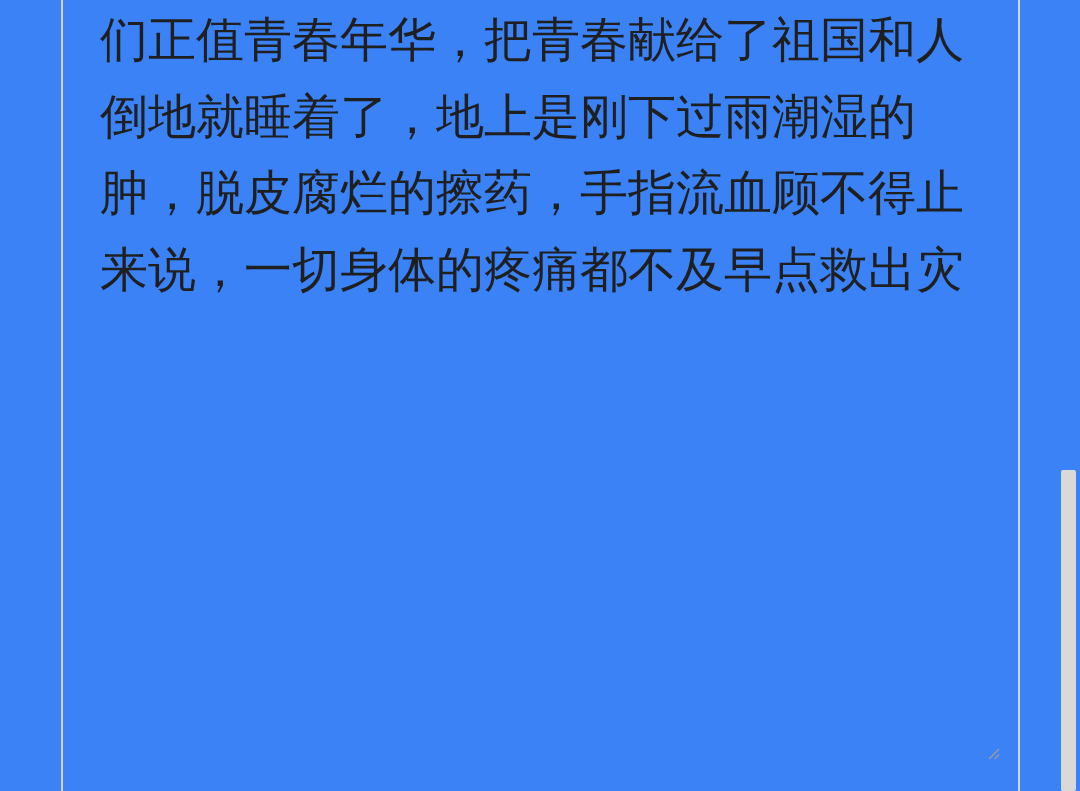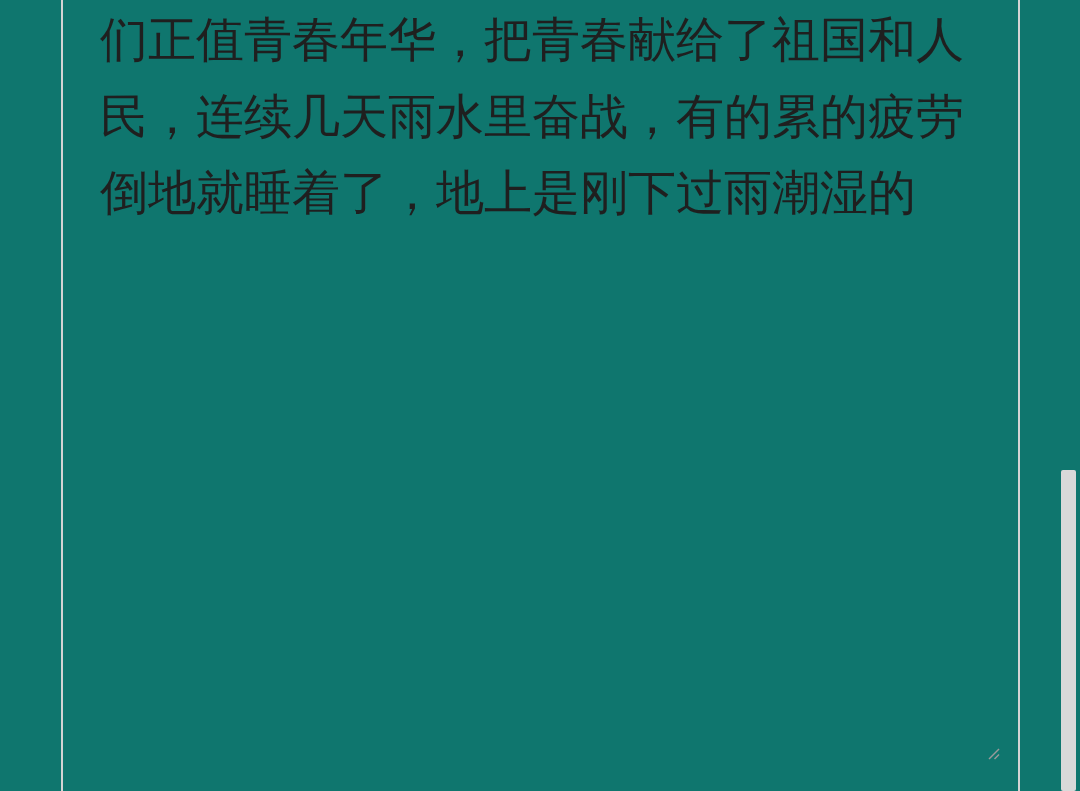--- a/index.html
+++ b/index.html
@@ -8,21 +8,21 @@
     background: #ffffff;
     width: 1080px;
     height: 791px;
     overflow: hidden;
     font-family: "Liberation Sans", "DejaVu Sans", sans-serif;
   }
   .stage {
     position: relative;
     width: 1080px;
     height: 791px;
-    background: #0f766e;
+    background: #3b82f6;
   }
   .v-divider {
     position: absolute;
     top: 0;
     width: 2px;
     height: 791px;
     background: #d4d4d4;
   }
   .v-divider.left  { left: 61px; }
   .v-divider.right { left: 1018px; }
@@ -68,22 +68,23 @@
 </style>
 </head>
 <body>
 
 <div class="stage">
 
   <div class="v-divider left"></div>
 
   <div class="content">
     <div class="text-line">们正值青春年华，把青春献给了祖国和人</div>
-    <div class="text-line">民，连续几天雨水里奋战，有的累的疲劳</div>
     <div class="text-line">倒地就睡着了，地上是刚下过雨潮湿的</div>
+    <div class="text-line">肿，脱皮腐烂的擦药，手指流血顾不得止</div>
+    <div class="text-line">来说，一切身体的疼痛都不及早点救出灾</div>
   </div>
 
   <div class="resize-grip">
     <svg width="16" height="16" viewBox="0 0 16 16" aria-hidden="true">
       <line x1="3" y1="13" x2="13" y2="3" stroke="#9a9a9a" stroke-width="1.4"></line>
       <line x1="8.5" y1="13" x2="13" y2="8.5" stroke="#9a9a9a" stroke-width="1.4"></line>
     </svg>
   </div>
 
   <div class="v-divider right"></div>

